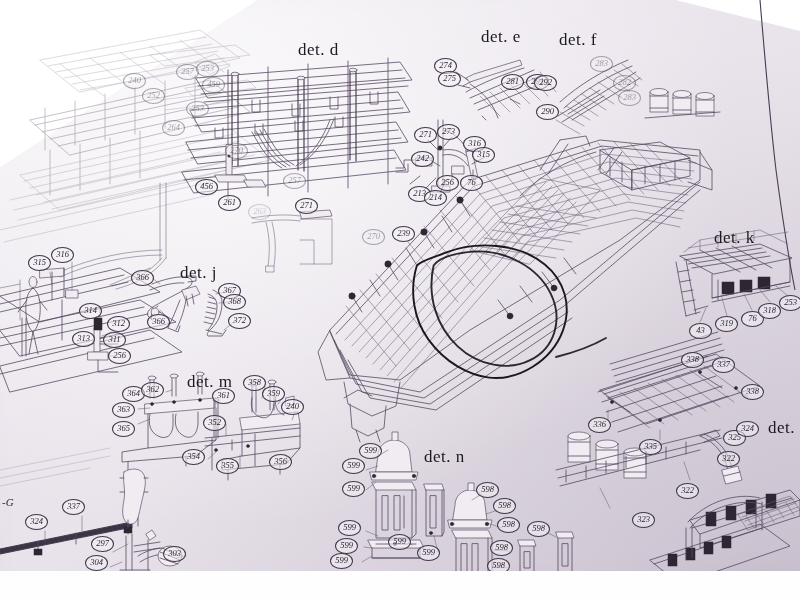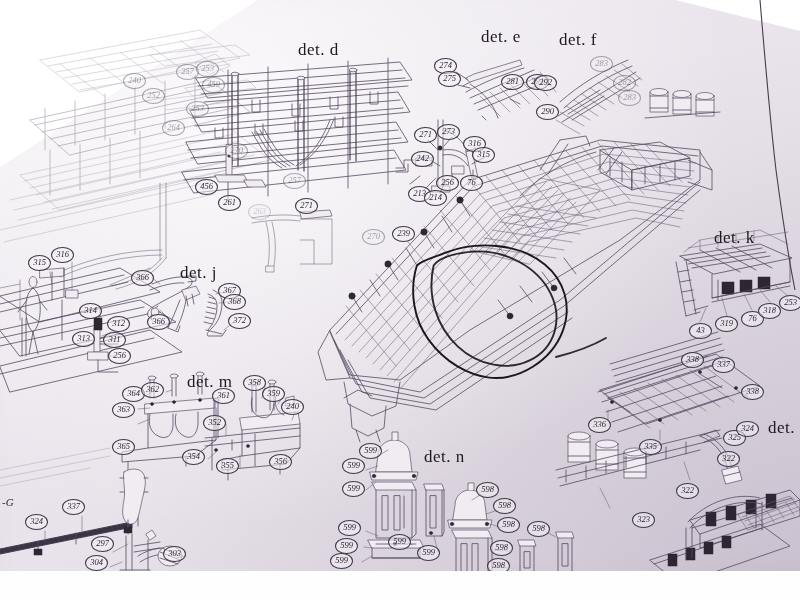--- a/index.html
+++ b/index.html
@@ -948,21 +948,21 @@
       <div class="cal sm" style="left: 103px; top: 332px;">311</div>
       <div class="cal sm" style="left: 108px; top: 348px;">256</div>
       <div class="cal sm" style="left: 131px; top: 270px;">366</div>
       <div class="cal sm" style="left: 147px; top: 314px;">366</div>
       <div class="cal sm" style="left: 218px; top: 283px;">367</div>
       <div class="cal sm" style="left: 223px; top: 294px;">368</div>
       <div class="cal sm" style="left: 228px; top: 313px;">372</div>
       <div class="cal sm" style="left: 122px; top: 386px;">364</div>
       <div class="cal sm" style="left: 141px; top: 382px;">362</div>
       <div class="cal sm" style="left: 112px; top: 402px;">363</div>
-      <div class="cal sm" style="left: 112px; top: 439px; font-style: italic;">365</div>
+      <div class="cal sm" style="left: 112px; top: 421px; font-style: italic;">365</div>
       <div class="cal sm" style="left: 176px; top: 388px; margin-left: 36px;">361</div>
       <div class="cal sm" style="left: 203px; top: 415px;">352</div>
       <div class="cal sm" style="left: 243px; top: 375px;">358</div>
       <div class="cal sm" style="left: 262px; top: 386px;">359</div>
       <div class="cal sm" style="left: 281px; top: 399px;">240</div>
       <div class="cal sm" style="left: 182px; top: 449px;">354</div>
       <div class="cal sm" style="left: 216px; top: 458px;">355</div>
       <div class="cal sm" style="left: 269px; top: 454px;">356</div>
       <div class="cal sm" style="left: 359px; top: 443px;">599</div>
       <div class="cal sm" style="left: 342px; top: 458px;">599</div>

